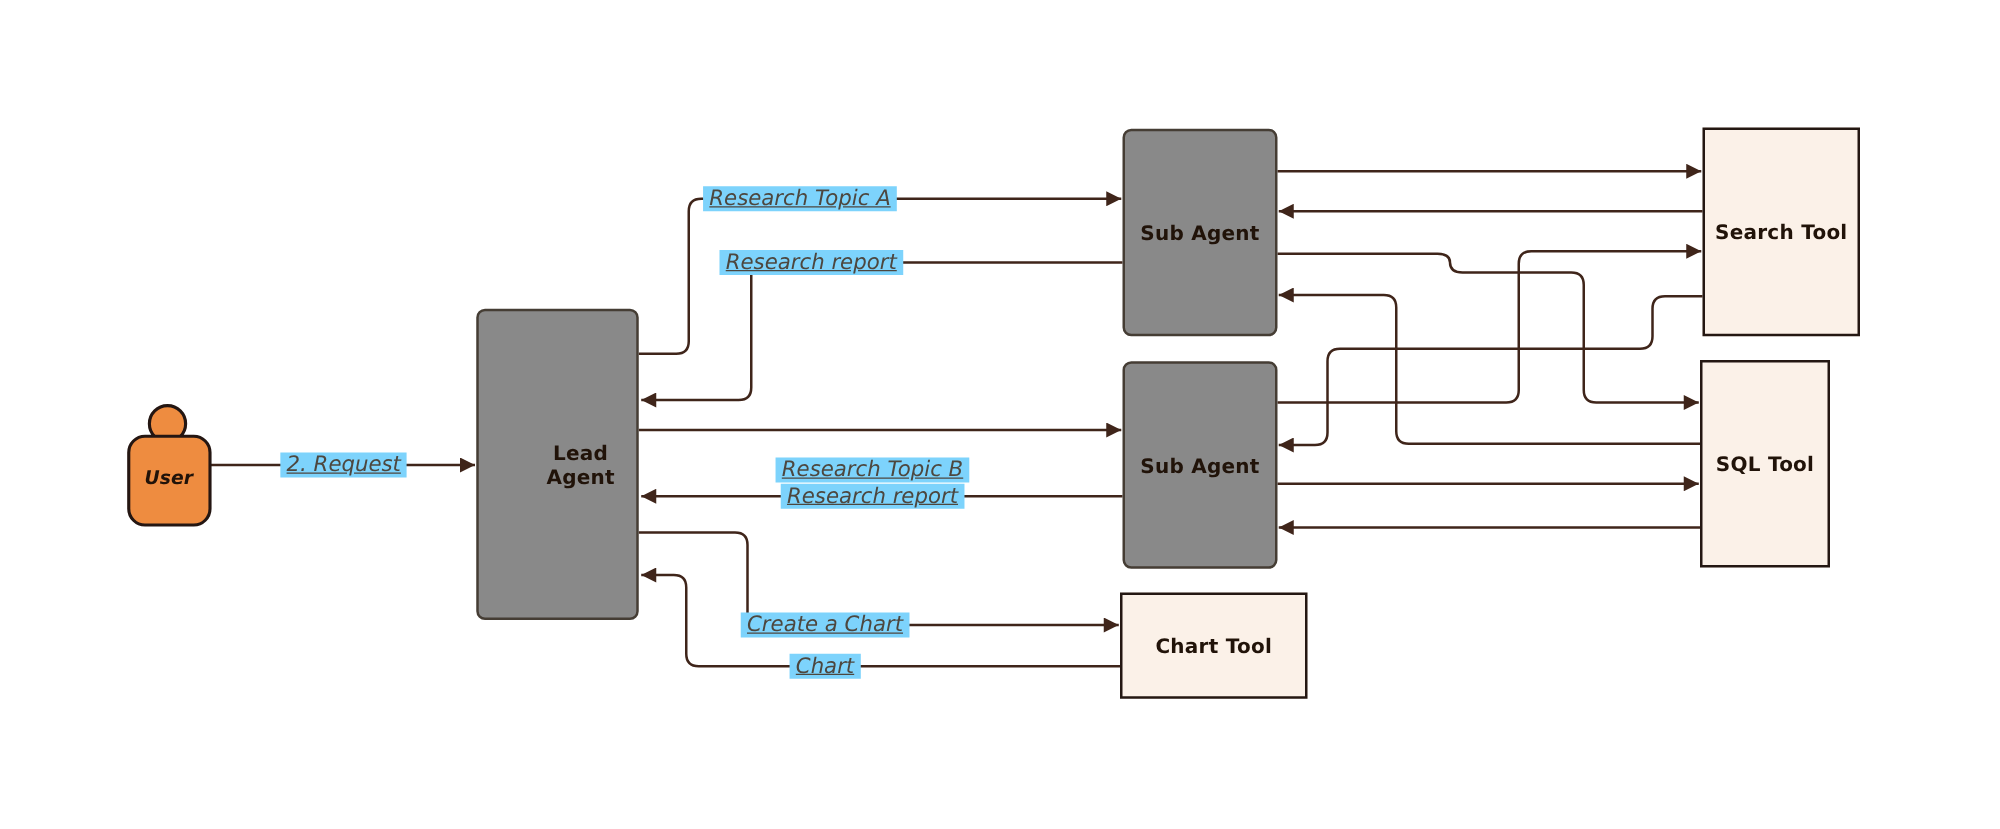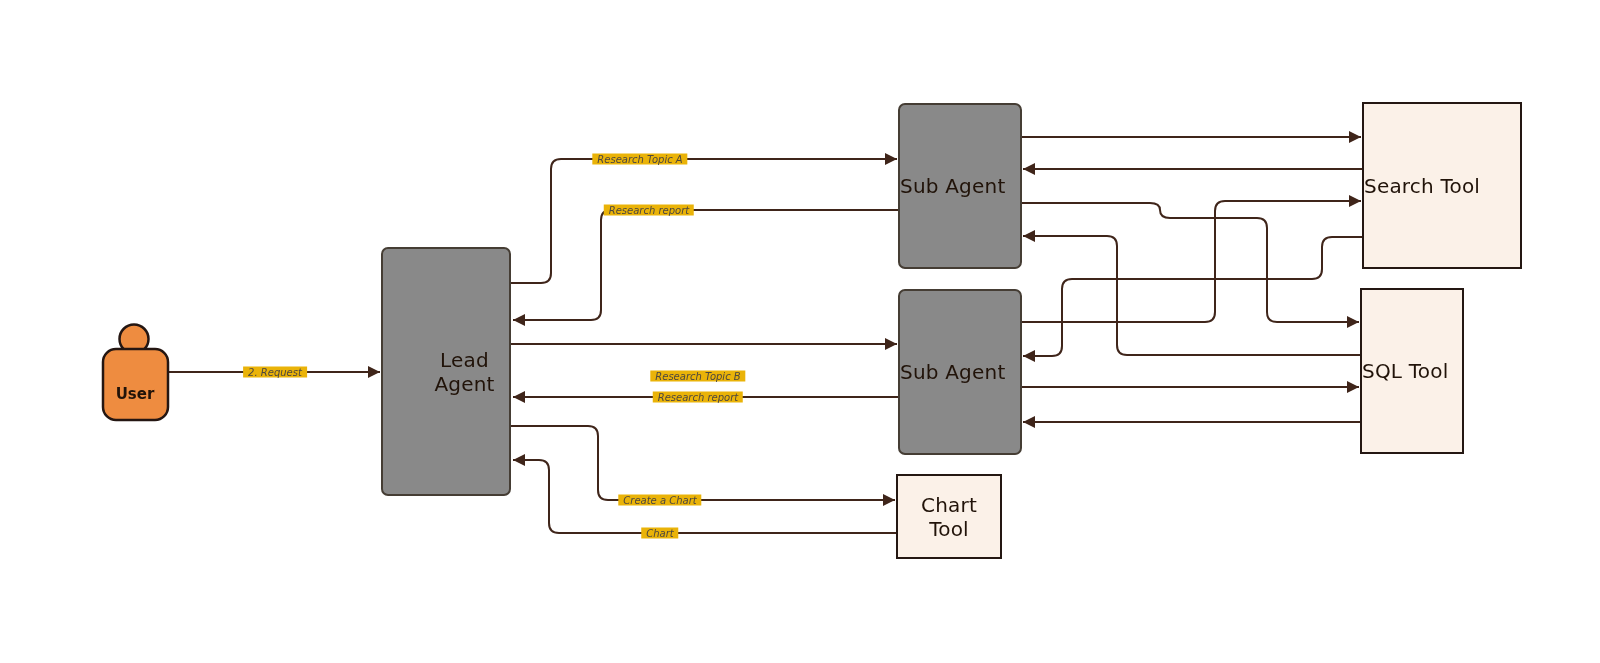--- a/index.html
+++ b/index.html
@@ -6,44 +6,45 @@
   .canvas{
     position:relative;
     width:1600px;height:663px;
     background:#ffffff;
     font-family:"DejaVu Sans","Liberation Sans",sans-serif;
     overflow:hidden;
   }
   .canvas svg{position:absolute;left:0;top:0;}
   .node{
     position:absolute;
-    display:flex;align-items:center;
+    display:flex;align-items:center;justify-content:center;
     box-sizing:border-box;
-    font-weight:normal;font-size:20px;
+    font-weight:bold;font-size:16px;
     color:#211309;text-align:center;
     letter-spacing:.2px;
   }
   .agent{
     background:#898989;
     border:2px solid #453d34;
     border-radius:7px;
   }
   .tool{
     background:#fbf1e8;
     border:2px solid #241712;
   }
   .edge-label{
     position:absolute;
     transform:translate(-50%,-50%);
     font-style:italic;
-    font-size:10px;
+    font-size:17px;
     color:#4d473f;
-    background:#eab308;
+    background:#7dd3fc;
     padding:0 5px;
     white-space:nowrap;
+    text-decoration:underline;
   }
   .user-label{
     position:absolute;
     transform:translate(-50%,-50%);
     font-weight:bold;font-size:15px;
     color:#211309;
     white-space:nowrap;
   }
   .edge{fill:none;stroke:#3f251a;stroke-width:2;}
 </style>
@@ -88,33 +89,33 @@
   </div>
 
   <div class="node agent" style="left:898px;top:103px;width:124px;height:166px;">
     <span>Sub Agent</span>
   </div>
 
   <div class="node agent" style="left:898px;top:289px;width:124px;height:166px;">
     <span>Sub Agent</span>
   </div>
 
-  <div class="node tool" style="left:1362px;top:102px;width:160px;height:167px;">
+  <div class="node tool" style="left:1362px;top:102px;width:126px;height:167px;">
     <span>Search Tool</span>
   </div>
 
   <div class="node tool" style="left:1360px;top:288px;width:104px;height:166px;">
     <span>SQL Tool</span>
   </div>
 
-  <div class="node tool" style="left:896px;top:474px;width:106px;height:85px;">
+  <div class="node tool" style="left:896px;top:474px;width:150px;height:85px;">
     <span>Chart Tool</span>
   </div>
 
-  <div class="user-label" style="left:135px;top:394px;">User</div>
+  <div class="user-label" style="left:135px;top:382px;font-style:italic;">User</div>
 
   <div class="edge-label" style="left:275px;top:372px;">2. Request</div>
   <div class="edge-label" style="left:640px;top:159px;">Research Topic A</div>
   <div class="edge-label" style="left:649px;top:210px;">Research report</div>
   <div class="edge-label" style="left:698px;top:344px;margin-top:32px;">Research Topic B</div>
   <div class="edge-label" style="left:698px;top:397px;">Research report</div>
   <div class="edge-label" style="left:660px;top:500px;">Create a Chart</div>
   <div class="edge-label" style="left:660px;top:533px;">Chart</div>
 
 </div>

